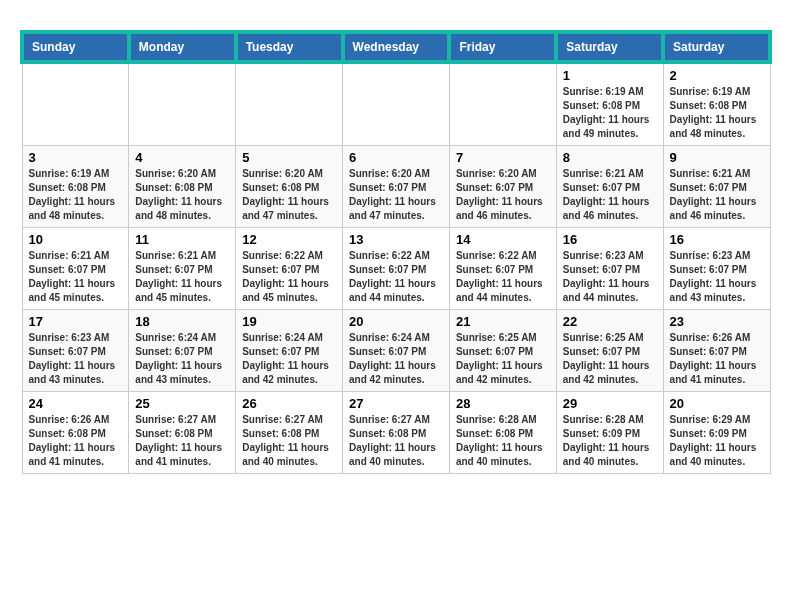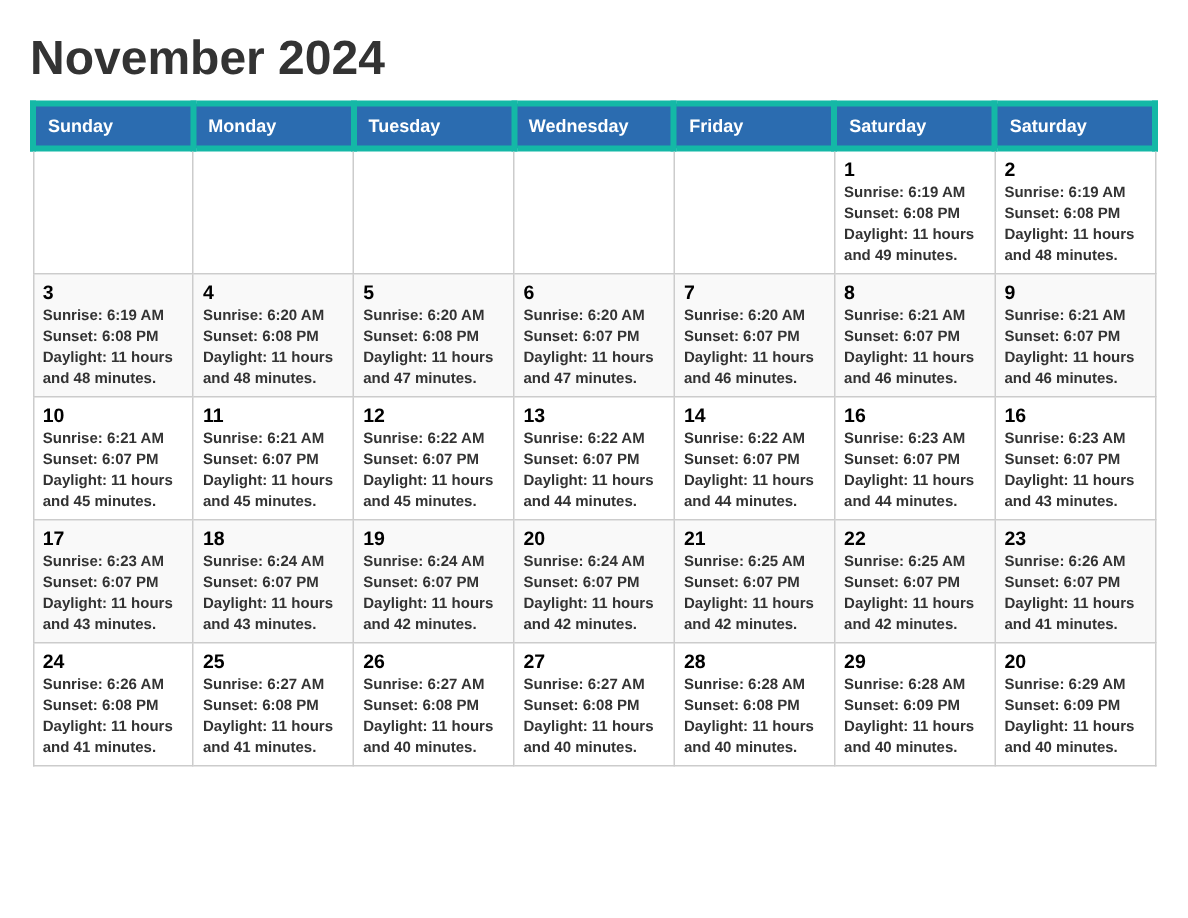--- a/index.html
+++ b/index.html
@@ -83,21 +83,20 @@
     }
     .empty-cell {
       background: #fff !important;
     }
   </style>
 </head>
 <body>
 
 <div class="header">
   <div class="title-block">
-    <div class="main-title">November 2024</div>
   </div>
 </div>
 
 <table class="calendar">
   <thead>
     <tr>
     <th>Sunday</th>
         <th>Monday</th>
         <th>Tuesday</th>
         <th>Wednesday</th>

